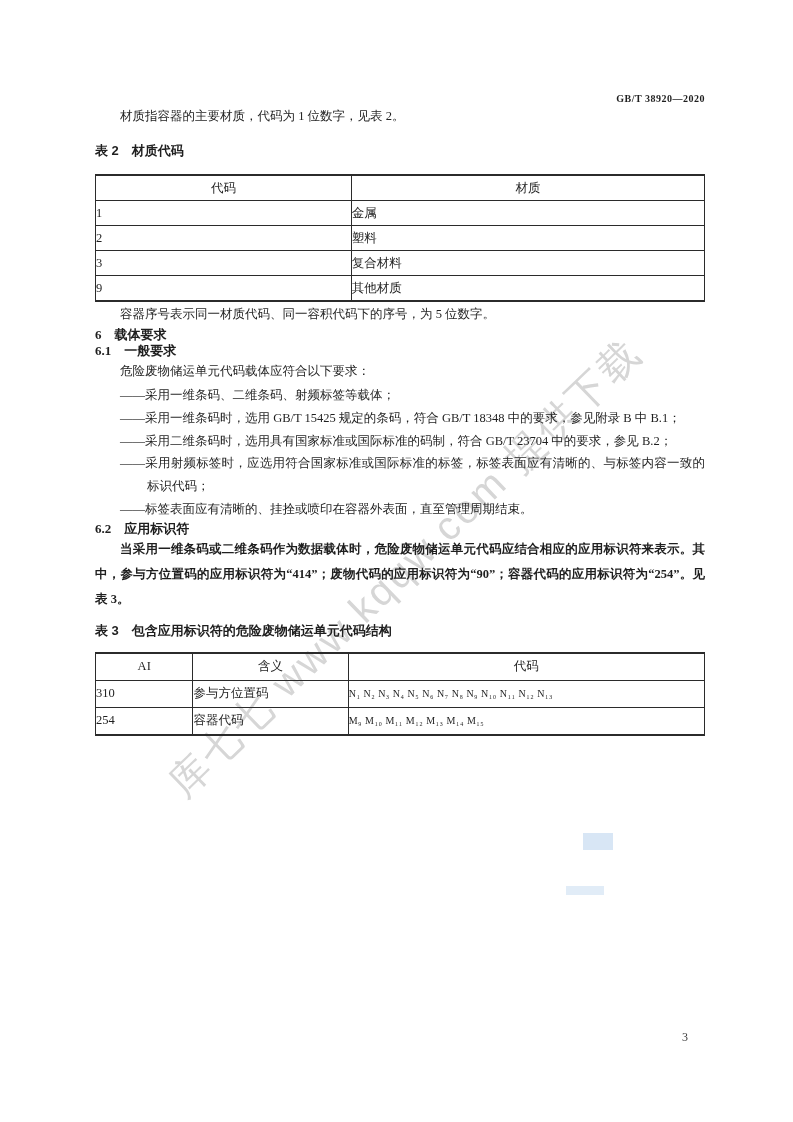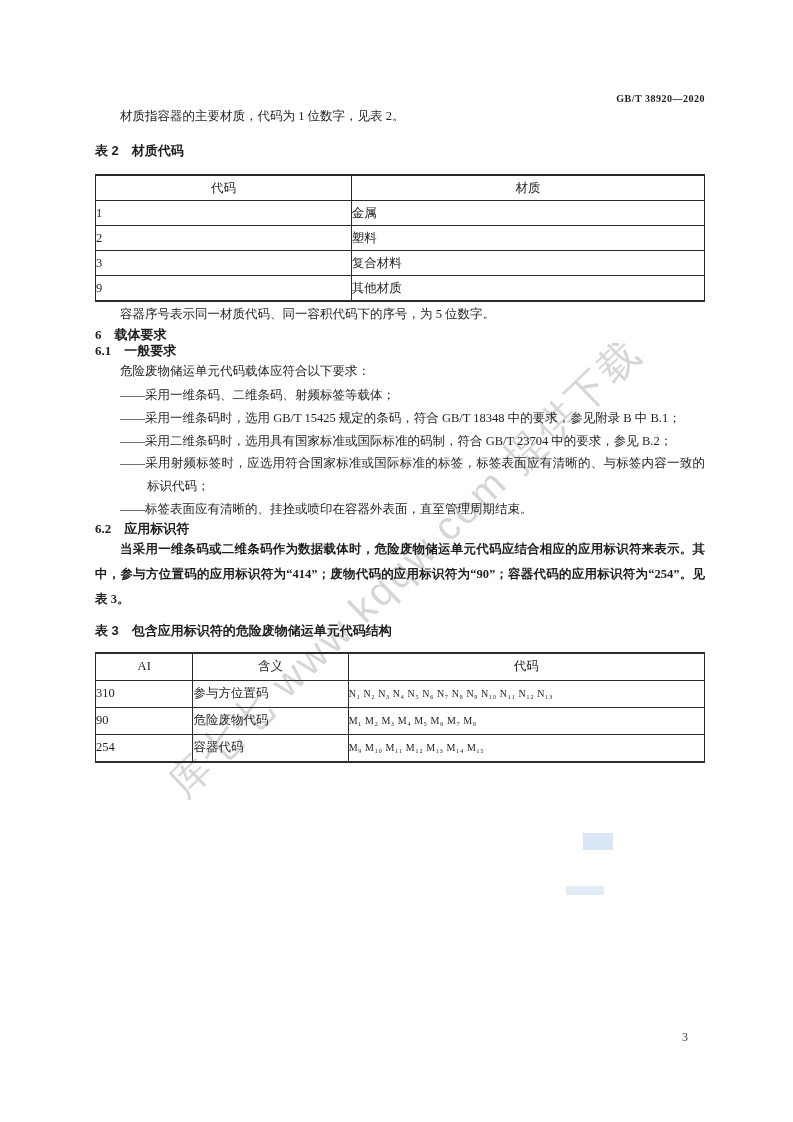--- a/index.html
+++ b/index.html
@@ -204,25 +204,20 @@
           <th>代码</th>
         </tr>
       </thead>
       <tbody>
         <tr>
           <td>310</td>
           <td>参与方位置码</td>
           <td class="code-cell">N₁ N₂ N₃ N₄ N₅ N₆ N₇ N₈ N₉ N₁₀ N₁₁ N₁₂ N₁₃</td>
         </tr>
         <tr>
-          <td>90</td>
-          <td>危险废物代码</td>
-          <td class="code-cell">M₁ M₂ M₃ M₄ M₅ M₆ M₇ M₈</td>
-        </tr>
-        <tr>
           <td>254</td>
           <td>容器代码</td>
           <td class="code-cell">M₉ M₁₀ M₁₁ M₁₂ M₁₃ M₁₄ M₁₅</td>
         </tr>
       </tbody>
     </table>
 
   </div>
 
   <div class="artifact artifact-1"></div>

